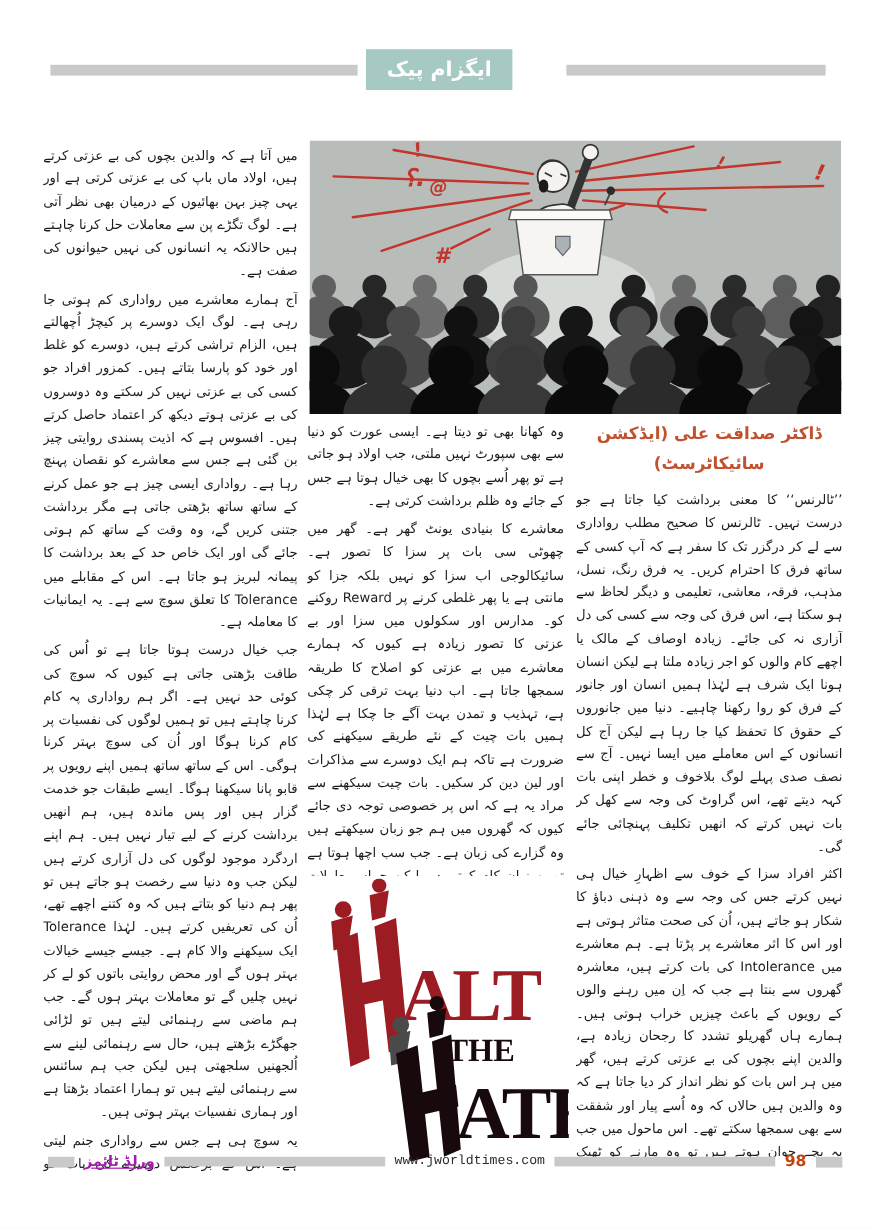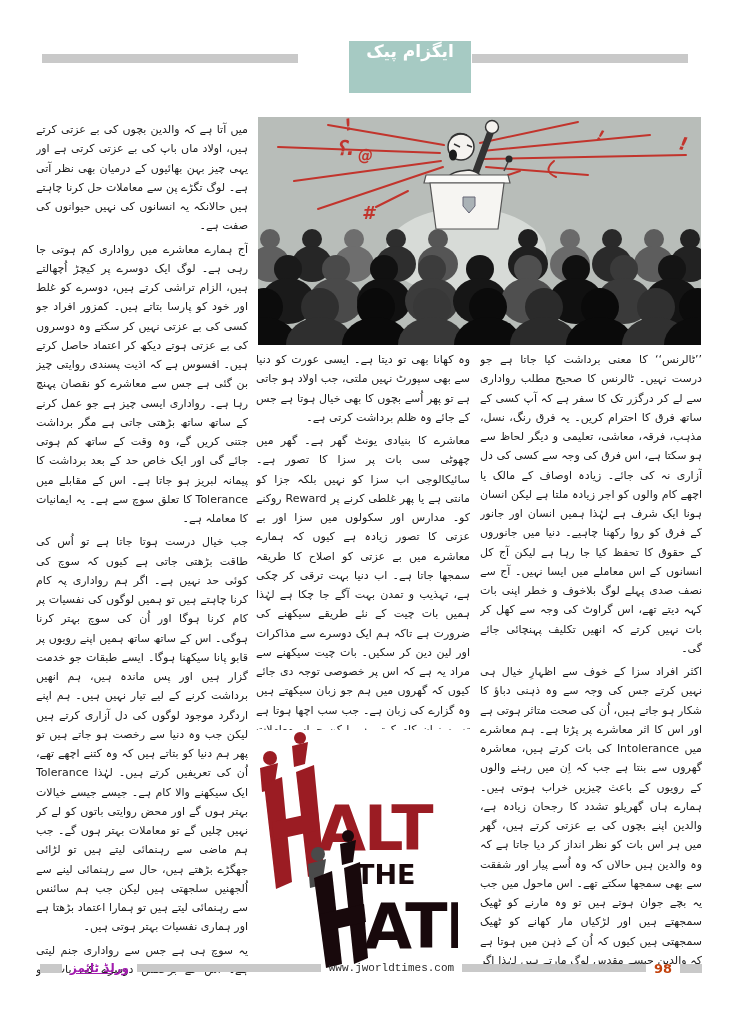--- a/index.html
+++ b/index.html
@@ -7,41 +7,41 @@
   body { font-family:"DejaVu Sans", sans-serif; }
   .page {
     position:relative; width:730px; height:1024px; background:#ffffff;
     margin:0 auto; overflow:hidden;
   }
   
   .hbar { position:absolute; background:#c9c9c9; height:9px; top:54px; }
   .hbar.left  { left:42px;  width:256px; }
   .hbar.right { left:472px; width:216px; }
   .section-box {
-    position:absolute; left:305px; top:41px; width:122px; height:52px;
-    background:#a6cac3; color:#ffffff; display:flex; justify-content:center;
-    font-size:17px; font-weight:bold; direction:rtl;margin-left:44px;
+    position:absolute; left:305px; top:41px; width:122px; height:34px;
+    background:#a6cac3; color:#ffffff; display:flex; align-items:center; justify-content:center;
+    font-size:17px; font-weight:bold; direction:rtl;
   }
   
   .illo { position:absolute; left:258px; top:117px; width:443px; height:228px; }
   
   .col {
     position:absolute; direction:rtl; text-align:justify; color:#1c1c1c;
     font-size:11px; line-height:1.75; overflow:hidden;
   }
   .col p { margin-bottom:4px; }
   .col-left   { left:36px;  top:120px; width:212px; height:856px; }
   .col-middle { left:256px; top:350px; width:214px; height:380px; }
   .col-right  { left:480px; top:350px; width:222px; height:614px; }
   .author-heading {
     direction:rtl; text-align:center; color:#c2512e; font-weight:bold;
     font-size:14px; margin-bottom:8px;
   }
   
-  .hate-graphic { position:absolute; left:256px; top:732px; width:202px; height:236px; }
+  .hate-graphic { position:absolute; left:272px; top:732px; width:202px; height:236px;font-family:Liberation Serif, serif; }
   
   .footer {
     position:absolute; left:40px; right:28px; top:960px; height:16px;
     display:flex; align-items:center; gap:8px;
   }
   .fblock { width:22px; height:9px; background:#c9c9c9; flex:0 0 auto; }
   .fbrand { color:#a21caf; font-weight:bold; font-size:12px; direction:rtl; white-space:nowrap;text-decoration:underline; }
   .fbar { height:8px; background:#c9c9c9; flex:1 1 auto; }
   .furl { font-size:11px; color:#2b2b2b; white-space:nowrap;font-family:Liberation Mono, monospace; }
   .fpage { font-size:13px; font-weight:bold; color:#c2410c; white-space:nowrap; }
@@ -180,20 +180,21 @@
     <p>جب خیال درست ہوتا جاتا ہے تو اُس کی طاقت بڑھتی جاتی ہے کیوں کہ سوچ کی کوئی حد نہیں ہے۔ اگر ہم رواداری پہ کام کرنا چاہتے ہیں تو ہمیں لوگوں کی نفسیات پر کام کرنا ہوگا اور اُن کی سوچ بہتر کرنا ہوگی۔ اس کے ساتھ ساتھ ہمیں اپنے رویوں پر قابو پانا سیکھنا ہوگا۔ ایسے طبقات جو خدمت گزار ہیں اور پس ماندہ ہیں، ہم انھیں برداشت کرنے کے لیے تیار نہیں ہیں۔ ہم اپنے اردگرد موجود لوگوں کی دل آزاری کرتے ہیں لیکن جب وہ دنیا سے رخصت ہو جاتے ہیں تو پھر ہم دنیا کو بتاتے ہیں کہ وہ کتنے اچھے تھے، اُن کی تعریفیں کرتے ہیں۔ لہٰذا Tolerance ایک سیکھنے والا کام ہے۔ جیسے جیسے خیالات بہتر ہوں گے اور محض روایتی باتوں کو لے کر نہیں چلیں گے تو معاملات بہتر ہوں گے۔ جب ہم ماضی سے رہنمائی لیتے ہیں تو لڑائی جھگڑے بڑھتے ہیں، حال سے رہنمائی لینے سے اُلجھنیں سلجھتی ہیں لیکن جب ہم سائنس سے رہنمائی لیتے ہیں تو ہمارا اعتماد بڑھتا ہے اور ہماری نفسیات بہتر ہوتی ہیں۔</p>
     <p>یہ سوچ ہی ہے جس سے رواداری جنم لیتی ہے۔ اس کے برعکس دوسرے کی بات کو برداشت کر کے آگے بڑھنے کا عمل دماغی سطح پر ہوتا ہے، اس کے لیے ہماری صحت کا اچھا ہونا ضروری ہے۔ اگر جسم کے مختلف اعضا میں تکلیف ہے، صحت اچھی نہیں ہے تو پھر ہمارا ردعمل زیادہ ہوگا۔ اللہ تعالیٰ نے ہمارے اندر انسان کے علاوہ ایک حیوان بھی رکھا ہے، جس پر ہم بسا اوقات حیران بھی ہوتے ہیں</p>
   </div>
 
   <div class="col col-middle">
     <p>وہ کھانا بھی تو دیتا ہے۔ ایسی عورت کو دنیا سے بھی سپورٹ نہیں ملتی، جب اولاد ہو جاتی ہے تو پھر اُسے بچوں کا بھی خیال ہوتا ہے جس کے جائے وہ ظلم برداشت کرتی ہے۔</p>
     <p>معاشرے کا بنیادی یونٹ گھر ہے۔ گھر میں چھوٹی سی بات پر سزا کا تصور ہے۔ سائیکالوجی اب سزا کو نہیں بلکہ جزا کو مانتی ہے یا پھر غلطی کرنے پر Reward روکنے کو۔ مدارس اور سکولوں میں سزا اور بے عزتی کا تصور زیادہ ہے کیوں کہ ہمارے معاشرے میں بے عزتی کو اصلاح کا طریقہ سمجھا جاتا ہے۔ اب دنیا بہت ترقی کر چکی ہے، تہذیب و تمدن بہت آگے جا چکا ہے لہٰذا ہمیں بات چیت کے نئے طریقے سیکھنے کی ضرورت ہے تاکہ ہم ایک دوسرے سے مذاکرات اور لین دین کر سکیں۔ بات چیت سیکھنے سے مراد یہ ہے کہ اس پر خصوصی توجہ دی جائے کیوں کہ گھروں میں ہم جو زبان سیکھتے ہیں وہ گزارے کی زبان ہے۔ جب سب اچھا ہوتا ہے تو یہ زبان کام کرتی ہے لیکن جہاں معاملات خراب ہوں وہاں دیکھنے</p>
   </div>
 
   <div class="col col-right">
+    <div class="author-heading">ڈاکٹر صداقت علی (ایڈکشن سائیکاٹرسٹ)</div>
     <p>’’ٹالرنس‘‘ کا معنی برداشت کیا جاتا ہے جو درست نہیں۔ ٹالرنس کا صحیح مطلب رواداری سے لے کر درگزر تک کا سفر ہے کہ آپ کسی کے ساتھ فرق کا احترام کریں۔ یہ فرق رنگ، نسل، مذہب، فرقہ، معاشی، تعلیمی و دیگر لحاظ سے ہو سکتا ہے، اس فرق کی وجہ سے کسی کی دل آزاری نہ کی جائے۔ زیادہ اوصاف کے مالک یا اچھے کام والوں کو اجر زیادہ ملتا ہے لیکن انسان ہونا ایک شرف ہے لہٰذا ہمیں انسان اور جانور کے فرق کو روا رکھنا چاہیے۔ دنیا میں جانوروں کے حقوق کا تحفظ کیا جا رہا ہے لیکن آج کل انسانوں کے اس معاملے میں ایسا نہیں۔ آج سے نصف صدی پہلے لوگ بلاخوف و خطر اپنی بات کہہ دیتے تھے، اس گراوٹ کی وجہ سے کھل کر بات نہیں کرتے کہ انھیں تکلیف پہنچائی جائے گی۔</p>
     <p>اکثر افراد سزا کے خوف سے اظہارِ خیال ہی نہیں کرتے جس کی وجہ سے وہ ذہنی دباؤ کا شکار ہو جاتے ہیں، اُن کی صحت متاثر ہوتی ہے اور اس کا اثر معاشرے پر پڑتا ہے۔ ہم معاشرے میں Intolerance کی بات کرتے ہیں، معاشرہ گھروں سے بنتا ہے جب کہ اِن میں رہنے والوں کے رویوں کے باعث چیزیں خراب ہوتی ہیں۔ ہمارے ہاں گھریلو تشدد کا رجحان زیادہ ہے، والدین اپنے بچوں کی بے عزتی کرتے ہیں، گھر میں ہر اس بات کو نظر انداز کر دیا جاتا ہے کہ وہ والدین ہیں حالاں کہ وہ اُسے پیار اور شفقت سے بھی سمجھا سکتے تھے۔ اس ماحول میں جب یہ بچے جوان ہوتے ہیں تو وہ مارنے کو ٹھیک سمجھتے ہیں اور لڑکیاں مار کھانے کو ٹھیک سمجھتی ہیں کیوں کہ اُن کے ذہن میں ہوتا ہے کہ والدین جیسے مقدس لوگ مارتے ہیں لہٰذا اگر خاوند نے ایک دو تھپڑ مار لیے تو کوئی بات نہیں،</p>
   </div>
 
   <div class="hate-graphic">
     <svg width="202" height="236" viewBox="0 0 202 236">
 
       <g fill="#9b1c23">
         <circle cx="14" cy="26" r="7"></circle>
         <path d="M4,36 l18,-5 l-4,26 l-12,3 z"></path>

